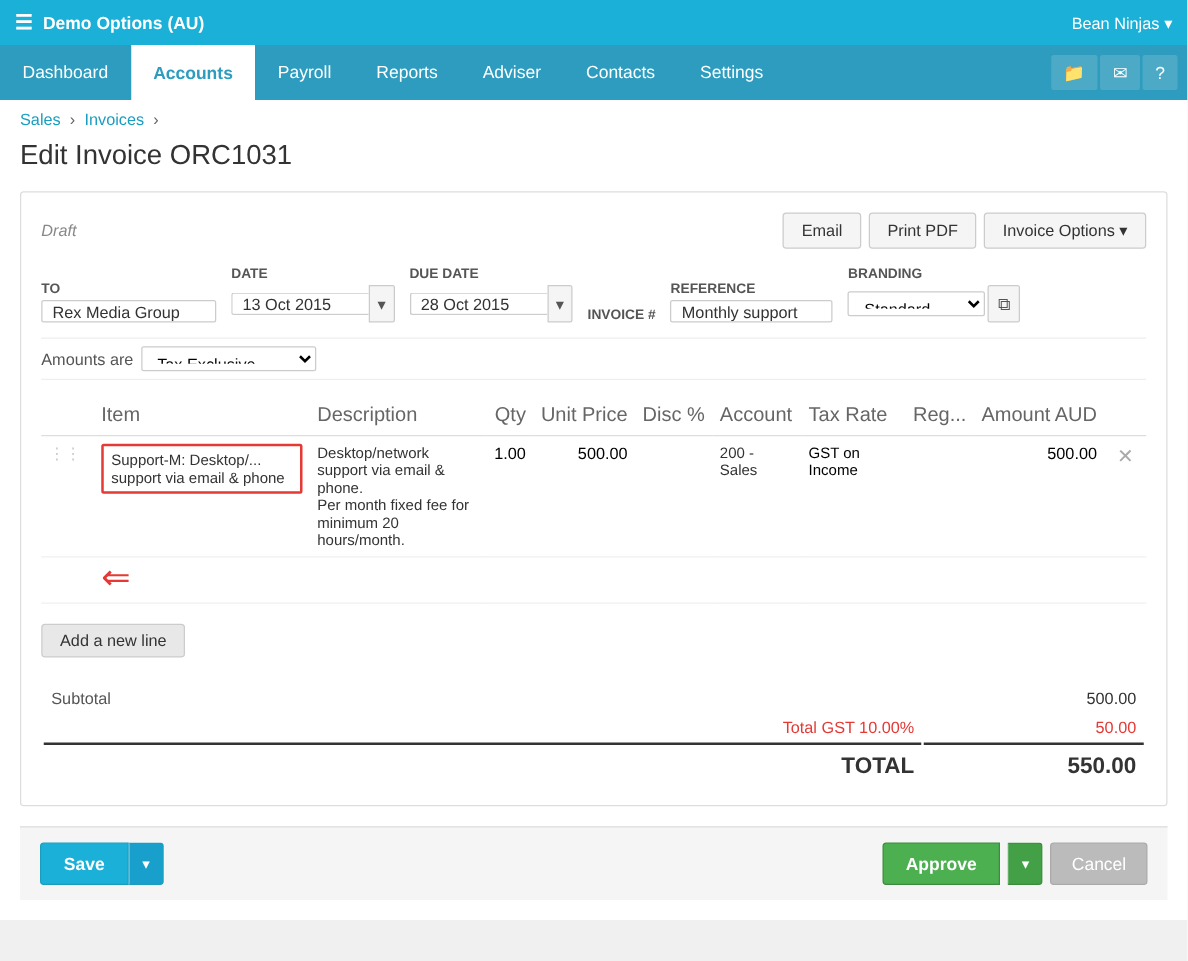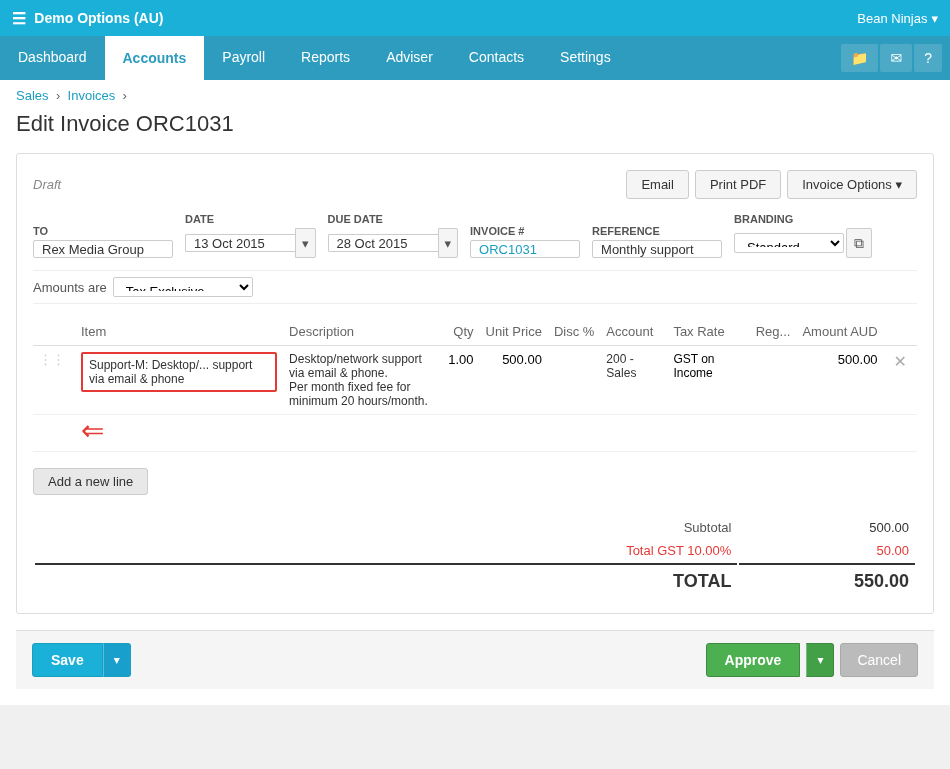--- a/index.html
+++ b/index.html
@@ -51,21 +51,21 @@
 
     
     .currency-row { display: flex; align-items: center; justify-content: space-between; margin-bottom: 14px; padding: 6px 0; border-top: 1px solid #eee; border-bottom: 1px solid #eee; }
     .currency-select-wrap { display: flex; align-items: center; gap: 6px; }
     .select-input { border: 1px solid #ccc; border-radius: 2px; padding: 5px 8px; font-size: 13px; background: white; height: 20px; }
     .amounts-label { color: #555; font-size: 13px; }
     .amounts-right { display: flex; align-items: center; gap: 6px; }
 
     
     .line-items-table { width: 100%; border-collapse: collapse; margin-bottom: 10px; }
-    .line-items-table th { text-align: left; font-size: 13px; color: #666; font-weight: normal; border-bottom: 1px solid #ddd; padding: 6px 6px; white-space: nowrap; }
+    .line-items-table th { text-align: left; font-size: 16px; color: #666; font-weight: normal; border-bottom: 1px solid #ddd; padding: 6px 6px; white-space: nowrap; }
     .line-items-table th.right { text-align: right; }
     .line-items-table td { padding: 6px 6px; vertical-align: top; border-bottom: 1px solid #f0f0f0; }
     .drag-handle { color: #ccc; padding-right: 4px; cursor: grab; }
 
     
     .item-cell-content { border: 2px solid #e53935; border-radius: 2px; padding: 4px 6px; font-size: 12px; color: #333; min-width: 80px; background: white; }
 
     
     .red-arrow { color: #e53935; font-size: 28px; line-height: 1; margin-top: 4px; }
 
@@ -76,21 +76,21 @@
     .amount-cell { text-align: right; font-size: 13px; }
     .remove-btn { color: #aaa; cursor: pointer; font-size: 16px; padding: 0 4px; }
 
     
     .add-line-btn { background: #e8e8e8; border: 1px solid #ccc; border-radius: 3px; padding: 5px 14px; cursor: pointer; font-size: 13px; color: #333; margin-top: 6px; }
 
     
     .totals-section { margin-top: 20px; }
     .totals-table { width: 100%; }
     .totals-table td { padding: 3px 6px; }
-    .totals-table .label { text-align: right; color: #555; font-size: 13px; width: 80%; }
+    .totals-table .label { color: #555; font-size: 13px; width: 80%; }
     .totals-table .value { text-align: right; font-size: 13px; color: #333; min-width: 80px; }
     .totals-table .gst-label { text-align: right; color: #e53935; font-size: 13px; }
     .totals-table .gst-value { text-align: right; color: #e53935; font-size: 13px; }
     .total-row td { border-top: 2px solid #333; padding-top: 6px; }
     .total-row .label { font-size: 18px; font-weight: bold; color: #333; text-align: right; }
     .total-row .value { font-size: 18px; font-weight: bold; color: #333; text-align: right; }
     .double-border { border-bottom: 3px double #333; }
 
     
     .bottom-bar { background: #f5f5f5; border-top: 1px solid #ddd; display: flex; align-items: center; justify-content: space-between; padding: 12px 16px; margin-top: 16px; }
@@ -173,21 +173,20 @@
       </div>
       <div class="field-group">
         <span class="field-label">Due Date</span>
         <div class="date-wrapper">
           <input class="field-input field-input-medium" type="text" value="28 Oct 2015" style="">
           <div class="date-drop">▾</div>
         </div>
       </div>
       <div class="field-group">
         <span class="field-label">Invoice #</span>
-        <input class="field-input field-input-medium" type="text" value="ORC1031" style="color: rgb(26, 158, 192);">
       </div>
       <div class="field-group">
         <span class="field-label">Reference</span>
         <input class="field-input" style="width: 130px;" type="text" value="Monthly support">
       </div>
       <div class="field-group">
         <span class="field-label">Branding</span>
         <div style="display:flex;align-items:center;gap:2px;">
           <select class="select-input" style="width:110px;">
             <option>Standard</option>

